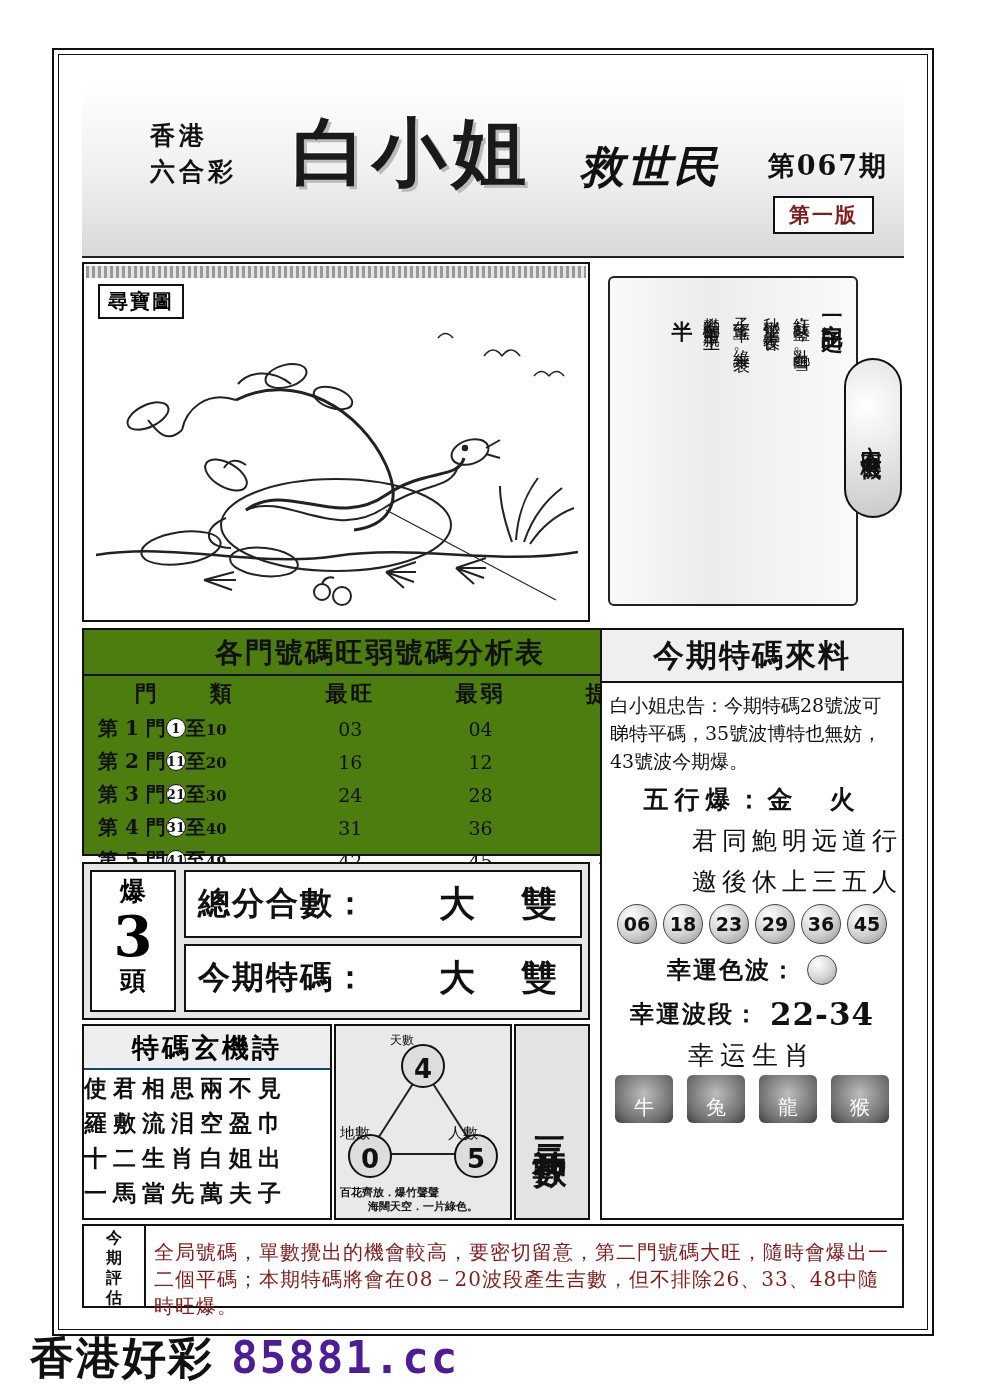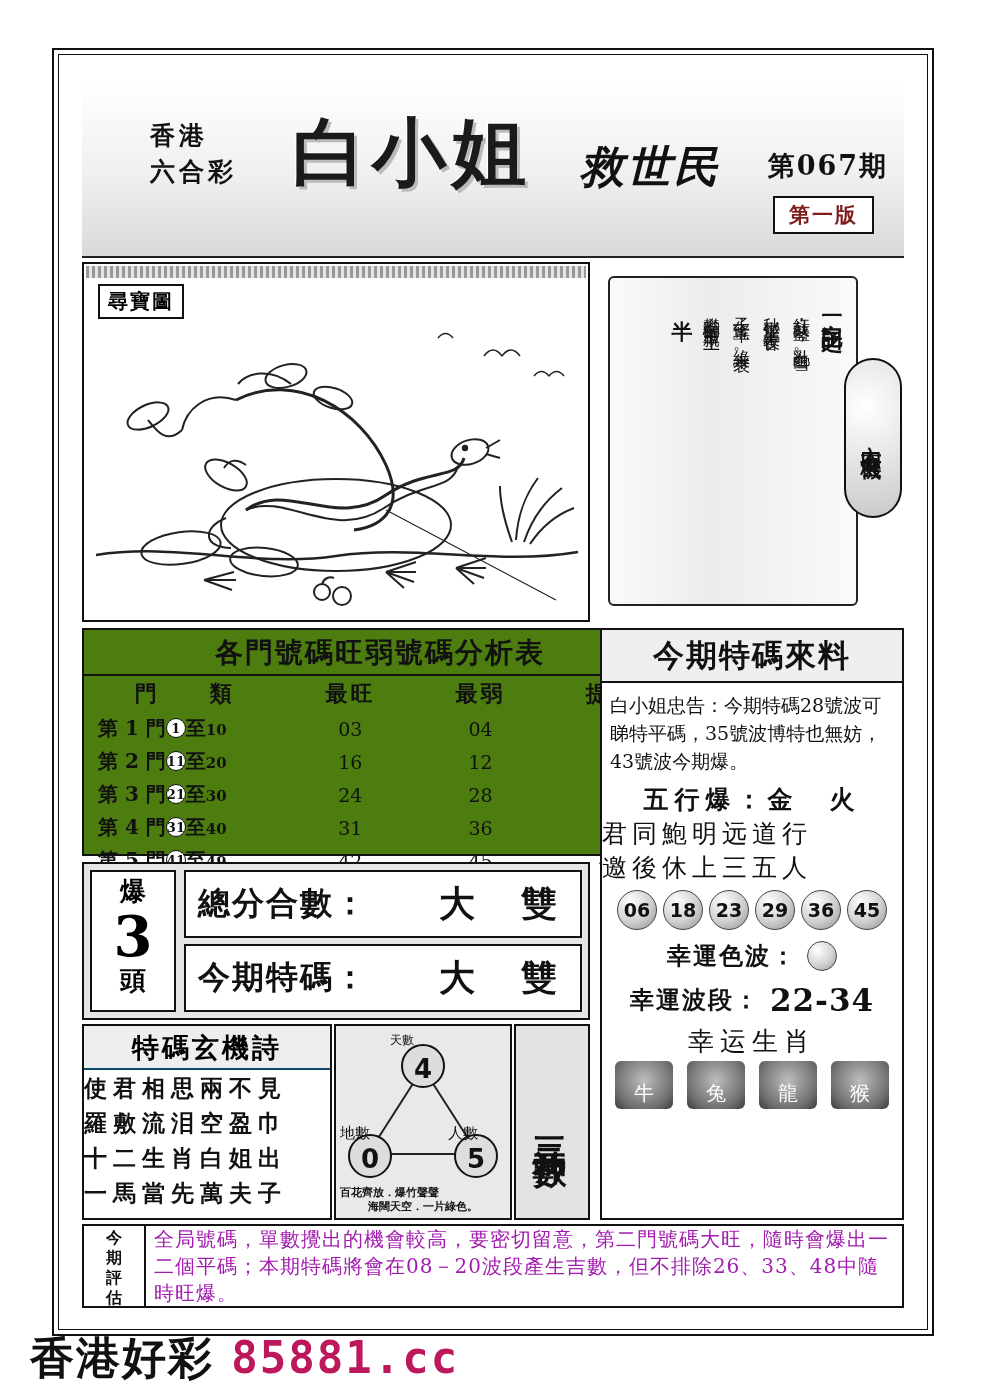--- a/index.html
+++ b/index.html
@@ -254,23 +254,23 @@
   }
   .rp-advice {
     padding:8px 8px 4px; font-family:"DejaVu Serif",serif;
     font-size:19px; line-height:28px; color:#111; font-weight:normal;
   }
   .rp-wuxing {
     text-align:center; font-family:"DejaVu Serif",serif; font-weight:bold;
     font-size:25px; letter-spacing:6px; margin-top:4px; color:#111;
   }
   .rp-hand {
-    text-align:left; font-family:"DejaVu Serif",serif;
+    text-align:right; font-family:"DejaVu Serif",serif;
     font-size:25px; line-height:32px; letter-spacing:5px; color:#111;
-    margin-top:2px;
+    margin-top:9px;
   }
   .balls { display:flex; justify-content:center; gap:6px; margin-top:6px; }
   .ball {
     width:40px; height:40px; border-radius:50%;
     background: radial-gradient(circle at 34% 28%, #fff 0%, #cfcfcf 55%, #8f8f8f 100%);
     border:1.5px solid #444;
     font-family:"DejaVu Sans",sans-serif; font-weight:bold; font-size:19px;
     color:#111; text-align:center; line-height:38px;
   }
   .rp-row {
@@ -307,32 +307,32 @@
     border:2px solid #111; background:#fff;
     display:flex;
   }
   .assess-label {
     flex:0 0 62px; border-right:2px solid #111;
     writing-mode: horizontal-tb;
     font-family:"DejaVu Serif",serif; font-weight:bold; font-size:16px;
     line-height:20px; text-align:center; padding-top:2px; color:#111;
   }
   .assess-text {
-    flex:1; padding:0 8px;
+    flex:1; padding:13px 8px;
     font-family:"DejaVu Serif",serif; font-size:20px; line-height:27px;
-    color:#a21caf; letter-spacing:1px;
+    color:#7f1d1d; letter-spacing:1px;
   }
 
   
   .wm {
     position:absolute; left:30px; top:1330px; width:700px; height:56px;
     font-family:"DejaVu Serif",serif; font-weight:bold; font-size:44px;
     color:#111; letter-spacing:2px; line-height:56px;
   }
-  .wm .red { color:#be185d; font-family:"DejaVu Sans Mono",monospace; }
+  .wm .red { color:#4c1d95; font-family:"DejaVu Sans Mono",monospace; }
 </style>
 </head>
 <body>
 
 <div class="page">
 
   <div class="strip strip-top">香港六合彩 marksix 香港六合彩 marksix 香港六合彩 marksix 香港六合彩 marksix 香港六合彩 marksix 香港六合彩 marksix 香港六合彩 marksix</div>
   <div class="strip strip-bottom">香港六合彩 marksix 香港六合彩 marksix 香港六合彩 marksix 香港六合彩 marksix 香港六合彩 marksix 香港六合彩 marksix 香港六合彩 marksix</div>
   <div class="strip strip-left">marksix 香港六合彩 marksix 香港六合彩 marksix 香港六合彩 marksix 香港六合彩 marksix 香港六合彩 marksix</div>
   <div class="strip strip-right">marksix 香港六合彩 marksix 香港六合彩 marksix 香港六合彩 marksix 香港六合彩 marksix 香港六合彩 marksix</div>

